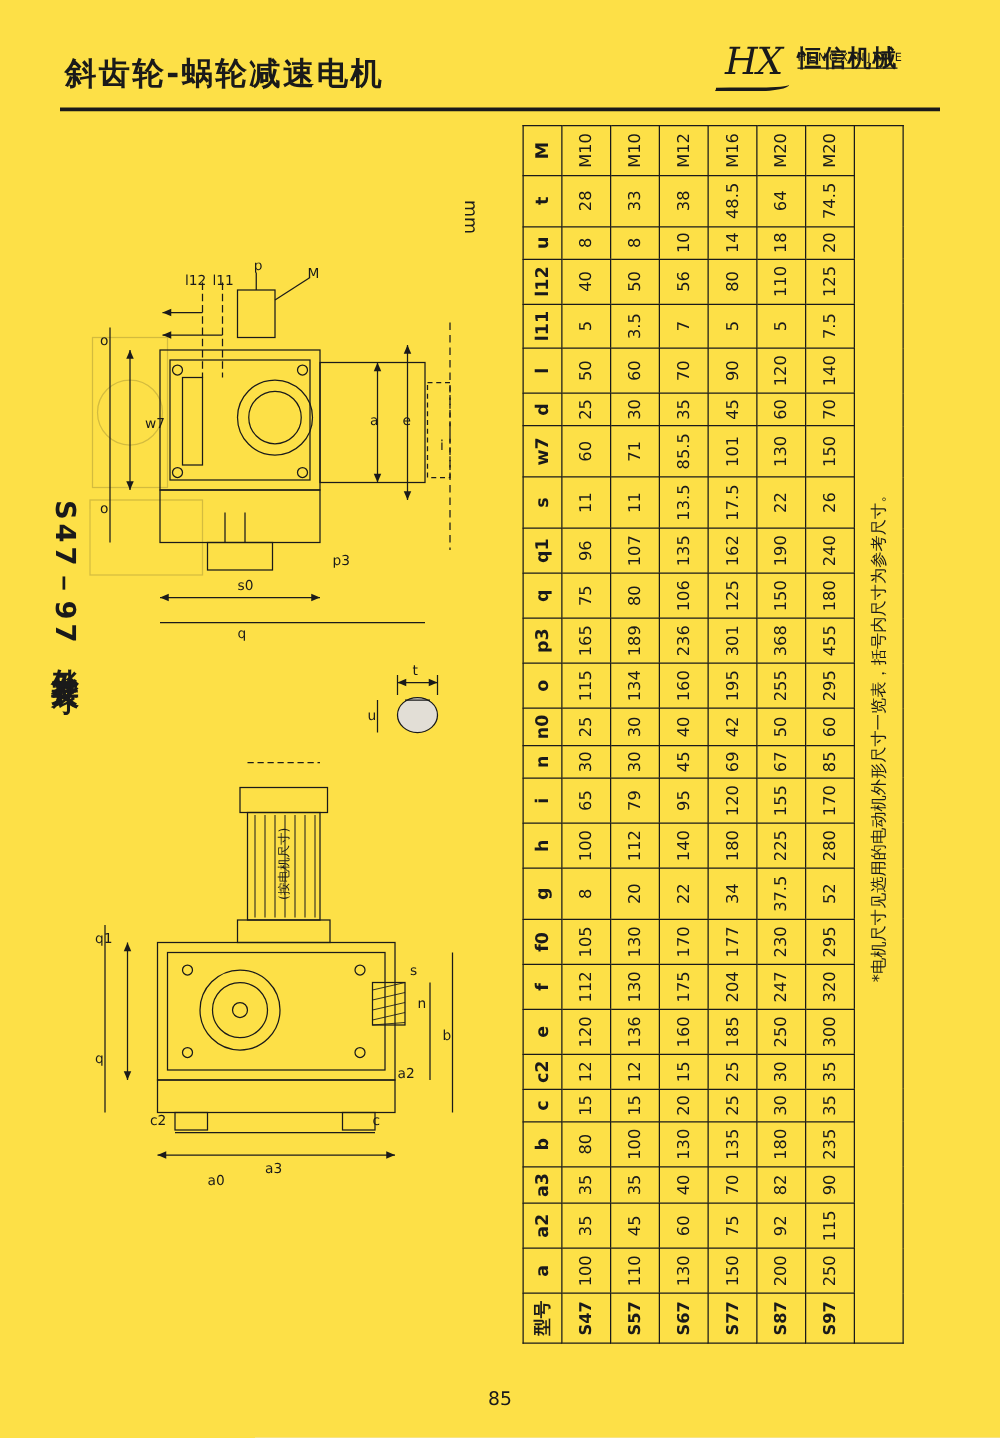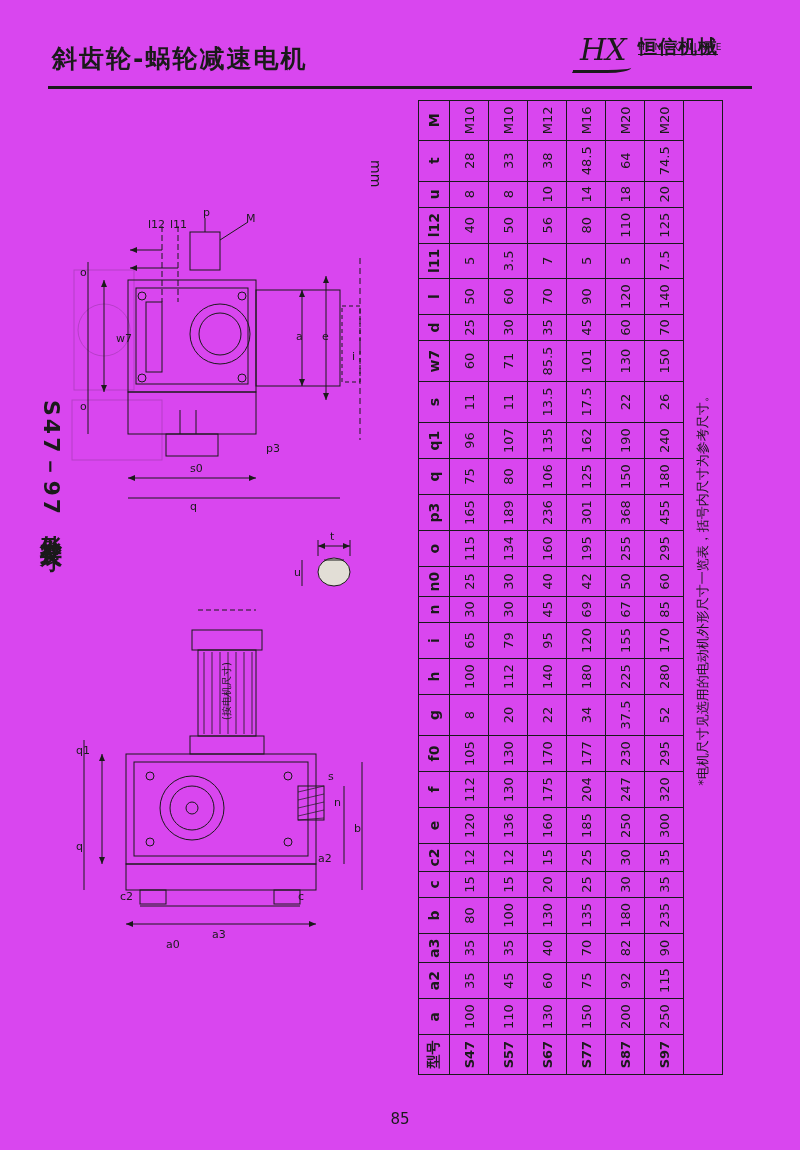--- a/index.html
+++ b/index.html
@@ -6,21 +6,21 @@
   body{
     width:800px;height:1150px;
     background:#efece6;
     font-family:"DejaVu Sans","Liberation Sans",sans-serif;
     color:#1a1a1a;
     overflow:hidden;
     position:relative;
   }
   .page{
     position:absolute;inset:0;
-    background:#d946ef;
+    background:#fde047;
   }
   
   .header{
     position:absolute;left:48px;top:30px;width:704px;height:62px;
   }
   .header-title{
     position:absolute;left:4px;top:12px;
     font-size:25px;font-weight:bold;letter-spacing:2px;
     font-family:"DejaVu Sans","Liberation Sans",sans-serif;
   }

